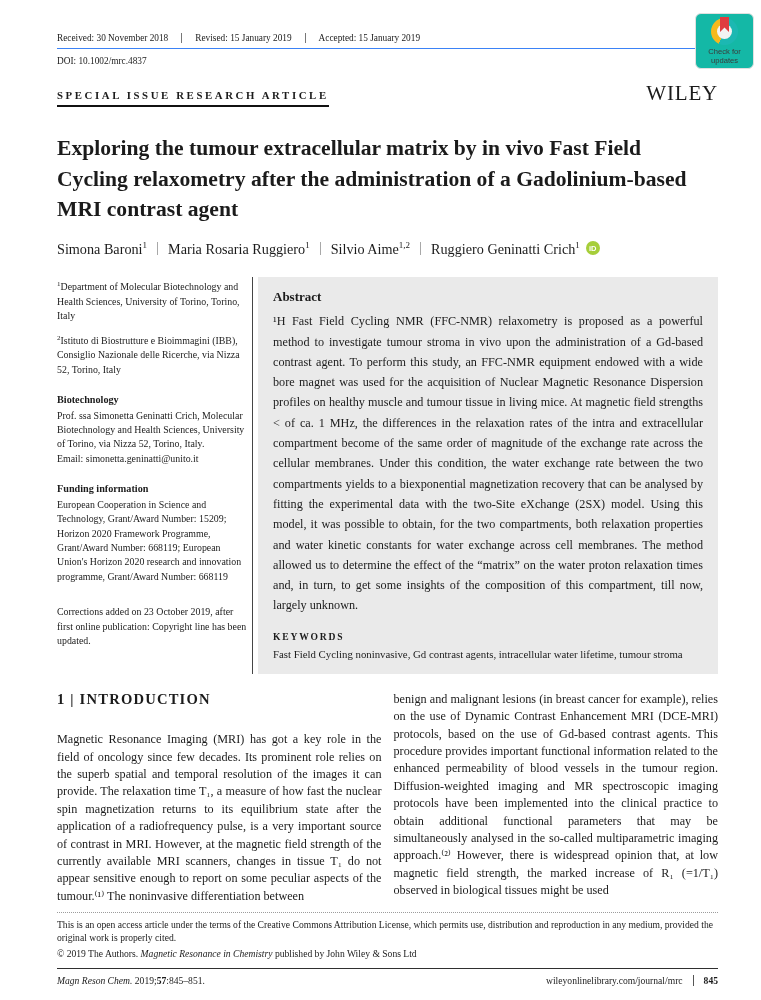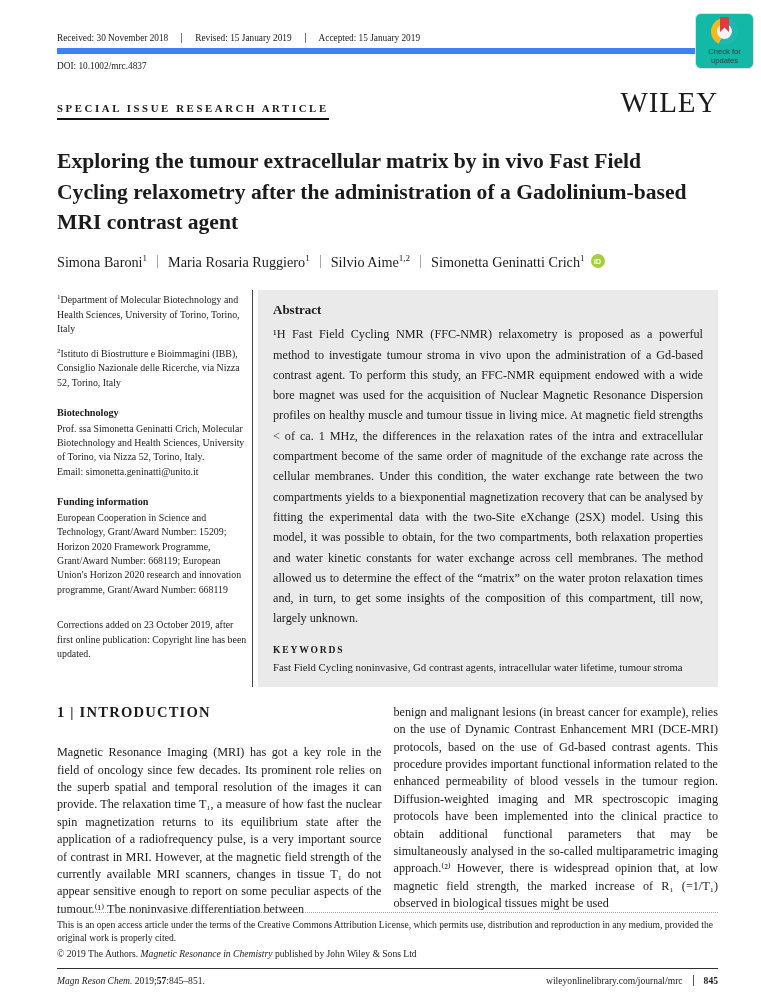--- a/index.html
+++ b/index.html
@@ -6,21 +6,21 @@
   .page {
     position:relative; width:761px; height:1000px; background:#ffffff;
     font-family:"Liberation Serif","DejaVu Serif",serif; color:#1b1b1b;
     overflow:hidden;
   }
   .content { padding:0 43px 0 57px; }
 
   
   .hdr-dates {
     margin-top:33px; display:flex; font-size:9.3px;
-    border-bottom:6px solid #3b82f6; padding-bottom:5px;
+    border-bottom:1px solid #3b82f6; padding-bottom:5px;
   }
   .hdr-item { padding-right:13px; }
   .hdr-item + .hdr-item { border-left:1px solid #777; padding-left:13px; }
   .doi-row { font-size:9.3px; margin-top:7px; }
 
   
   .cm-badge {
     position:absolute; left:695px; top:13px; width:57px; height:54px;
     background:#14b8a6; border:1px solid #e0e0e0; border-radius:6px;
     text-align:center; z-index:3; cursor:pointer;
@@ -31,21 +31,21 @@
     border-radius:50%; background:#f3f3f3; }
   .cm-mark { position:absolute; left:9px; top:-1px; width:9px; height:15px; background:#e03c3f;
     clip-path:polygon(0 0,100% 0,100% 100%,50% 70%,0 100%); z-index:2; outline:1px solid #f3f3f3; }
   .cm-text { font-family:"Liberation Sans",sans-serif; font-size:7.6px; line-height:8.6px;
     color:#3a3a3a; margin-top:3px; }
 
   
   .type-row { margin-top:15px; display:flex; justify-content:space-between; align-items:flex-end; }
   .article-type { font-weight:bold; font-size:10.8px; letter-spacing:2.6px;
     border-bottom:2px solid #111; padding-bottom:4px; }
-  .brand { font-size:29px; letter-spacing:0.8px; font-weight:500; margin-bottom:1px; }
+  .brand { font-size:21px; letter-spacing:0.8px; font-weight:500; margin-bottom:1px; }
 
   .title { margin-top:26px; font-size:21.6px; font-weight:700; line-height:30.5px; width:656px; }
 
   .authors { margin-top:15px; display:flex; align-items:center; font-size:14.2px; }
   .author sup { font-size:9px; }
   .auth-sep { display:inline-block; width:1px; height:13px; background:#a8a8a8; margin:0 10px; }
   .orcid { width:14px; height:14px; border-radius:50%; background:#a6ce39; color:#fff;
     font-family:"Liberation Sans",sans-serif; font-size:7.5px; font-weight:bold;
     display:inline-flex; align-items:center; justify-content:center; margin-left:6px; cursor:pointer; }
 
@@ -113,21 +113,21 @@
 
     <h1 class="title" style="margin:26px 0 0;">Exploring the tumour extracellular matrix by in vivo Fast Field Cycling relaxometry after the administration of a Gadolinium-based MRI contrast agent</h1>
 
     <div class="authors">
       <span class="author"><span>Simona Baroni</span><sup>1</sup></span>
       <span class="auth-sep"></span>
       <span class="author"><span>Maria Rosaria Ruggiero</span><sup>1</sup></span>
       <span class="auth-sep"></span>
       <span class="author"><span>Silvio Aime</span><sup>1,2</sup></span>
       <span class="auth-sep"></span>
-      <span class="author"><span>Simonetta Geninatti Crich</span><sup>1</sup></span>
+      <span class="author"><span>Ruggiero Geninatti Crich</span><sup>1</sup></span>
       <span class="orcid">iD</span>
     </div>
 
     <div class="main-grid">
 
       <div class="sidebar">
         <div class="affil"><sup>1</sup><span>Department of Molecular Biotechnology and Health Sciences, University of Torino, Torino, Italy</span></div>
         <div class="affil"><sup>2</sup><span>Istituto di Biostrutture e Bioimmagini (IBB), Consiglio Nazionale delle Ricerche, via Nizza 52, Torino, Italy</span></div>
 
         <div class="sb-head">Biotechnology</div>

